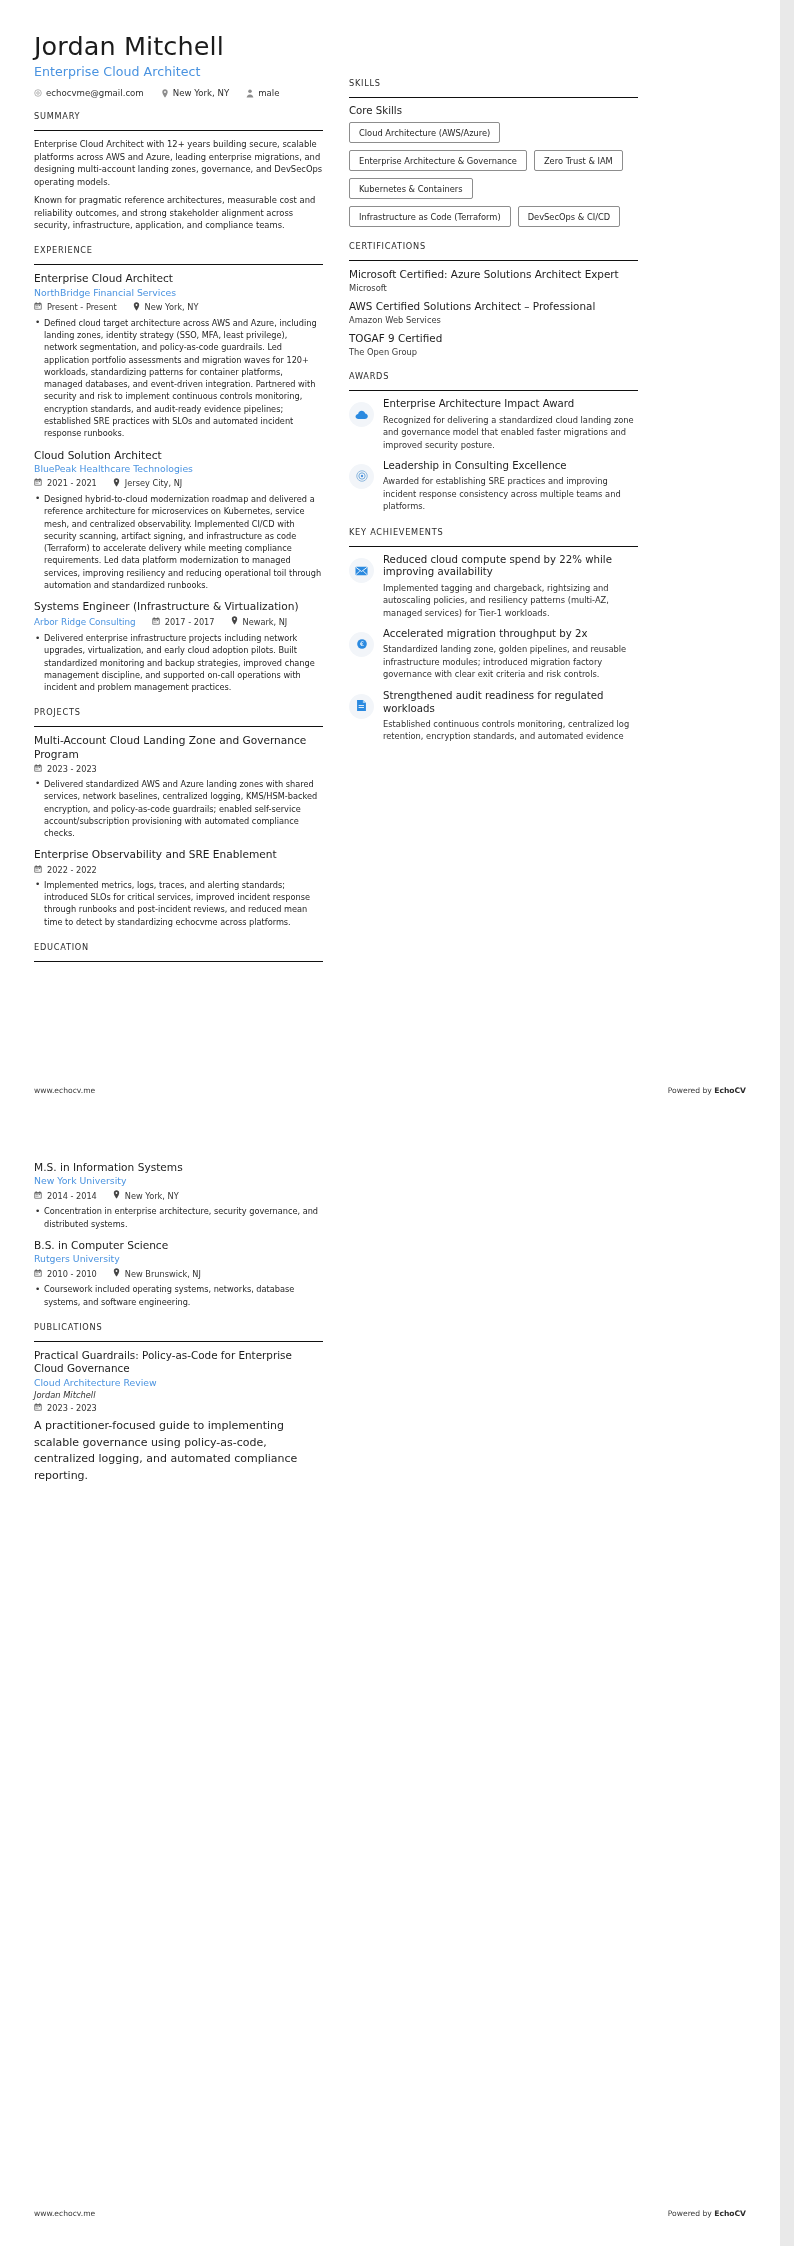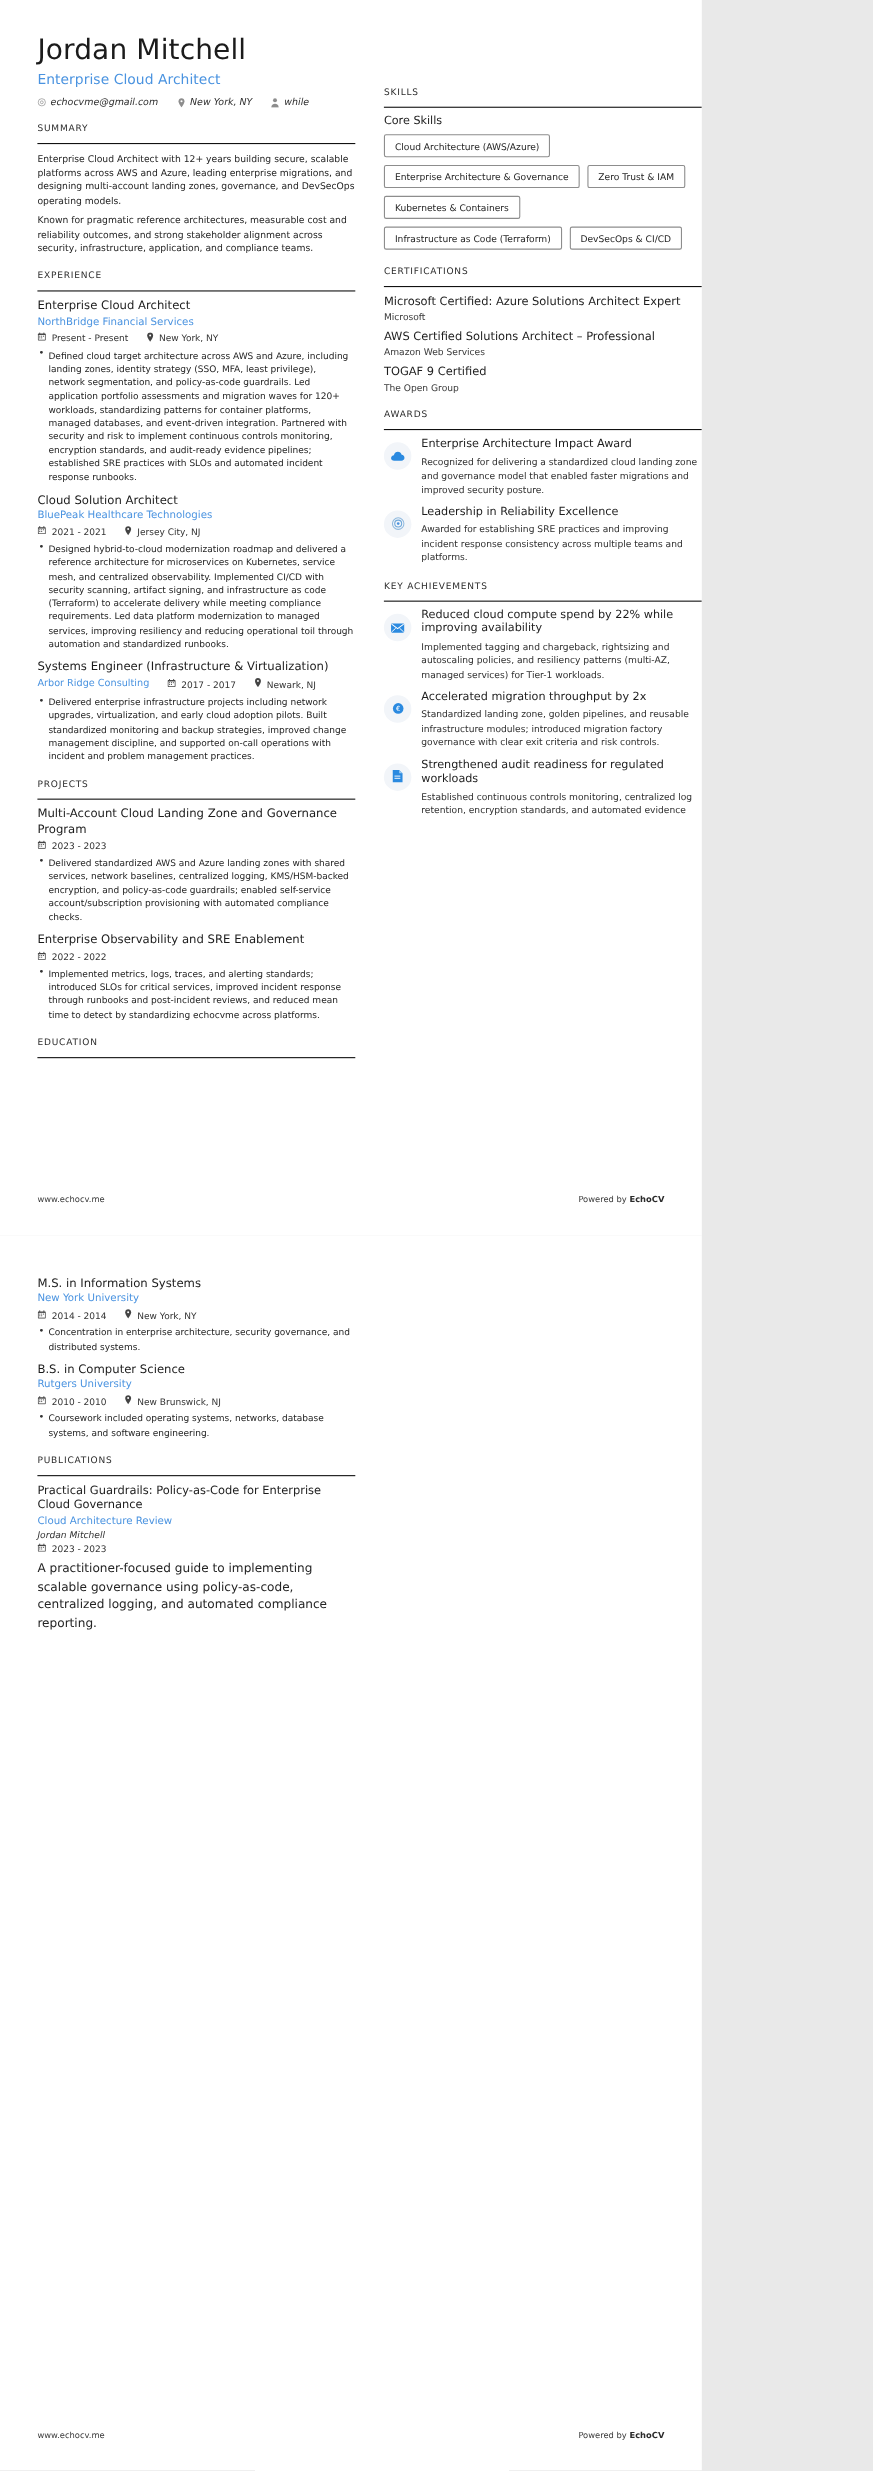--- a/index.html
+++ b/index.html
@@ -3,21 +3,21 @@
 <meta charset="utf-8">
 <style>
   * { box-sizing: border-box; margin: 0; padding: 0; }
   html, body {
     width: 794px;
     background: #e9e9e9;
     font-family: "DejaVu Sans", sans-serif;
   }
   .page {
     position: relative;
-    width: 638px;
+    width: 780px;
     background: #ffffff;
     overflow: hidden;
   }
   .page1 { height: 1123px; }
   .page2 { height: 1123px; }
 
   .sheet {
     padding: 26px 34px 0 34px;
   }
 
@@ -37,21 +37,21 @@
     letter-spacing: .05px;
   }
   .contact-row {
     display: flex;
     align-items: center;
     gap: 17px;
     margin-top: 9px;
     font-size: 8.6px;
     color: #2e2e2e;
   }
-  .contact-item { display: flex; align-items: center; gap: 4px; font-style: italic; }
+  .contact-item { display: flex; align-items: center; gap: 4px; }
   .contact-item svg { display: block; }
 
   
   .body-cols {
     display: flex;
     gap: 26px;
     margin-top: 13px;
     align-items: flex-start;
   }
   .col-left  { width: 289px; flex: 0 0 289px; }
@@ -220,21 +220,21 @@
           </span>
           <span>New York, NY</span>
         </div>
         <div class="contact-item">
           <span>
             <svg width="8" height="9" viewBox="0 0 12 14">
                 <circle cx="6" cy="3.4" r="2.8" fill="#8d8d8d"></circle>
                 <path d="M0.8 13.4c0-3 2.3-5 5.2-5s5.2 2 5.2 5z" fill="#8d8d8d"></path>
               </svg>
           </span>
-          <span>while</span>
+          <span>male</span>
         </div>
       </div>
     </div>
 
     <div class="body-cols">
 
       <div class="col-left">
 
         <div class="sec">
           <div class="sec-head">SUMMARY</div>
@@ -465,21 +465,21 @@
             <div class="ia-badge">
               <span>
                 <svg width="12" height="12" viewBox="0 0 16 16">
                     <circle cx="8" cy="8" r="7" fill="none" stroke="#8fb9de" stroke-width="1.3"></circle>
                     <circle cx="8" cy="8" r="4.2" fill="none" stroke="#6fa8da" stroke-width="1.3"></circle>
                     <circle cx="8" cy="8" r="1.6" fill="#4a93e0"></circle>
                   </svg>
               </span>
             </div>
             <div class="ia-text">
-              <div class="ia-title">Leadership in Reliability Excellence</div>
+              <div class="ia-title">Leadership in Consulting Excellence</div>
               <div class="ia-desc">Awarded for establishing SRE practices and improving incident response consistency across multiple teams and platforms.</div>
             </div>
           </div>
         </div>
 
         <div class="sec">
           <div class="sec-head">KEY ACHIEVEMENTS</div>
 
           <div class="ia-item">
             <div class="ia-badge">

